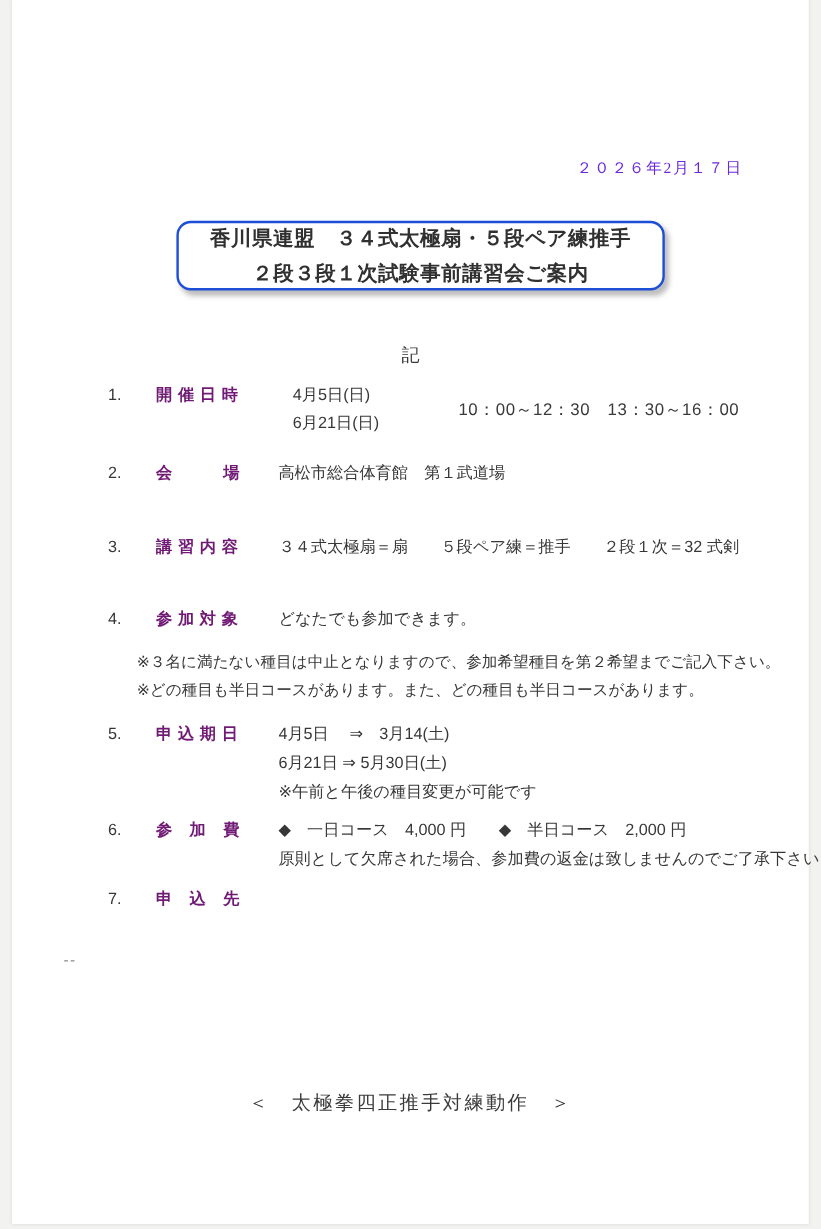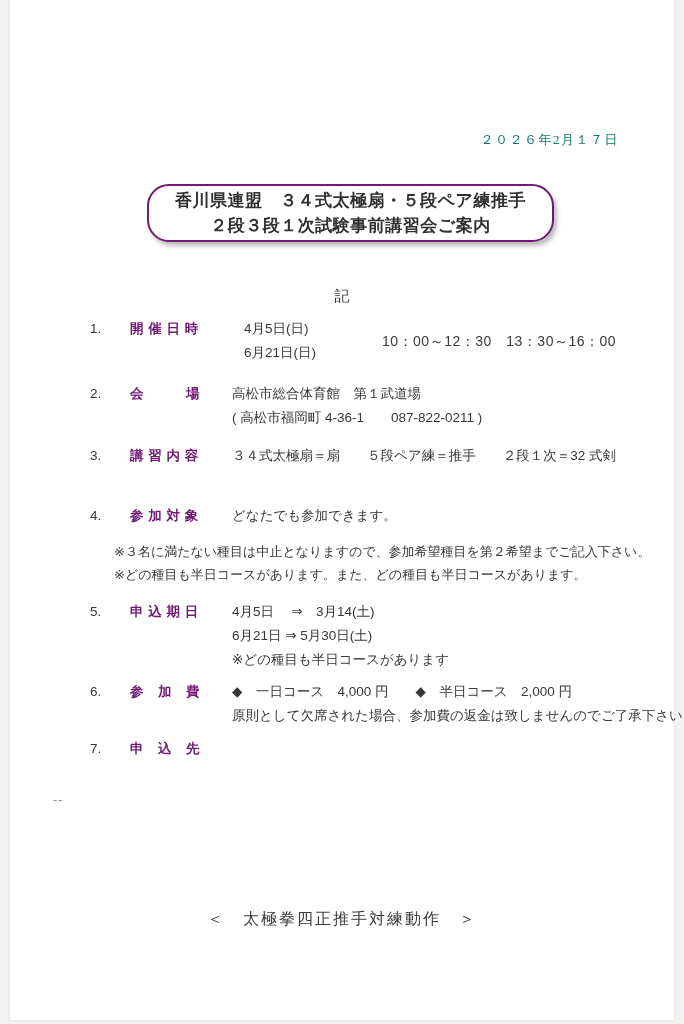--- a/index.html
+++ b/index.html
@@ -14,31 +14,31 @@
   .sheet{
     position:absolute;left:10px;top:0;width:664px;height:1020px;
     background:#ffffff;
     box-shadow:0 0 3px rgba(0,0,0,0.10);
   }
   .layer{position:absolute;left:0;top:0;width:684px;height:1024px;}
 
   .date-line{
     position:absolute;top:131px;right:65px;
     font-family:"Liberation Serif","DejaVu Serif",serif;
-    font-size:13px;letter-spacing:1.5px;color:#0f766e;
+    font-size:13px;letter-spacing:1.5px;color:#6d28d9;
     white-space:pre;
   }
 
   .title-box{
     position:absolute;top:184px;left:147px;width:407px;height:58px;
     box-sizing:border-box;
-    border:2px solid #701a75;border-radius:22px;
+    border:2px solid #1d4ed8;border-radius:12px;
     background:#ffffff;
     box-shadow:3px 4px 4px rgba(110,110,110,0.45);
-    display:flex;flex-direction:column;justify-content:center;align-items:center;
+    display:flex;flex-direction:column;justify-content:space-between;align-items:center;
   }
   .title-box .tline{
     font-size:17px;font-weight:bold;line-height:25px;color:#303030;
     letter-spacing:0.5px;white-space:pre;
   }
 
   .record-mark{
     position:absolute;top:287px;left:0;width:684px;
     text-align:center;font-size:15px;color:#3a3a3a;
   }
@@ -102,21 +102,20 @@
           <div class="times">10：00～12：30　13：30～16：00</div>
         </div>
       </div>
     </div>
 
     <div class="item" style="top:382px">
       <span class="no">2.</span>
       <span class="label">会　　　場</span>
       <div class="body">
         <div class="line">高松市総合体育館　第１武道場</div>
-        <div class="line">( 高松市福岡町 4-36-1　　087-822-0211 )</div>
       </div>
     </div>
 
     <div class="item" style="top:444px">
       <span class="no">3.</span>
       <span class="label">講 習 内 容</span>
       <div class="body">
         <div class="line">３４式太極扇＝扇　　５段ペア練＝推手　　２段１次＝32 式剣</div>
       </div>
     </div>
@@ -133,21 +132,21 @@
       <div class="line">※３名に満たない種目は中止となりますので、参加希望種目を第２希望までご記入下さい。</div>
       <div class="line">※どの種目も半日コースがあります。また、どの種目も半日コースがあります。</div>
     </div>
 
     <div class="item" style="top:600px">
       <span class="no">5.</span>
       <span class="label">申 込 期 日</span>
       <div class="body">
         <div class="line">4月5日　 ⇒　3月14(土)</div>
         <div class="line">6月21日 ⇒ 5月30日(土)</div>
-        <div class="line">※どの種目も半日コースがあります</div>
+        <div class="line">※午前と午後の種目変更が可能です</div>
       </div>
     </div>
 
     <div class="item" style="top:680px">
       <span class="no">6.</span>
       <span class="label">参　加　費</span>
       <div class="body">
         <div class="line">◆　一日コース　4,000 円　　◆　半日コース　2,000 円</div>
         <div class="line">原則として欠席された場合、参加費の返金は致しませんのでご了承下さい</div>
       </div>

